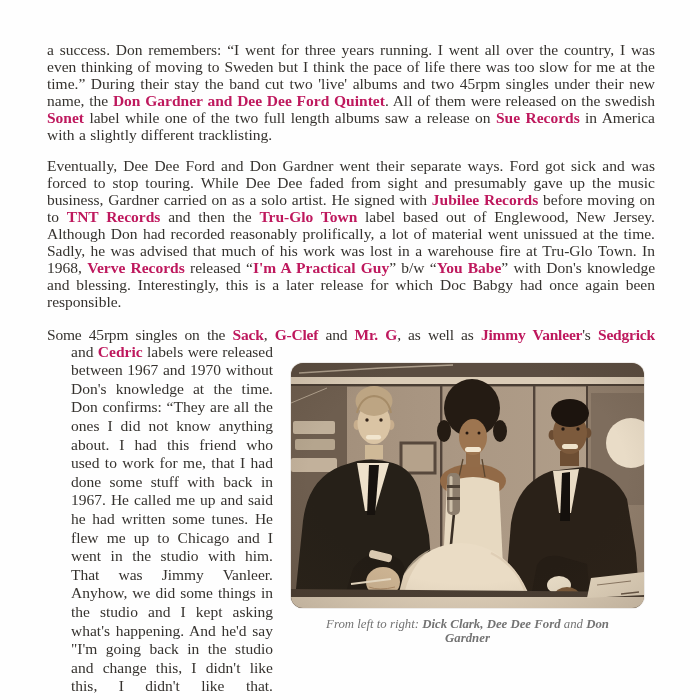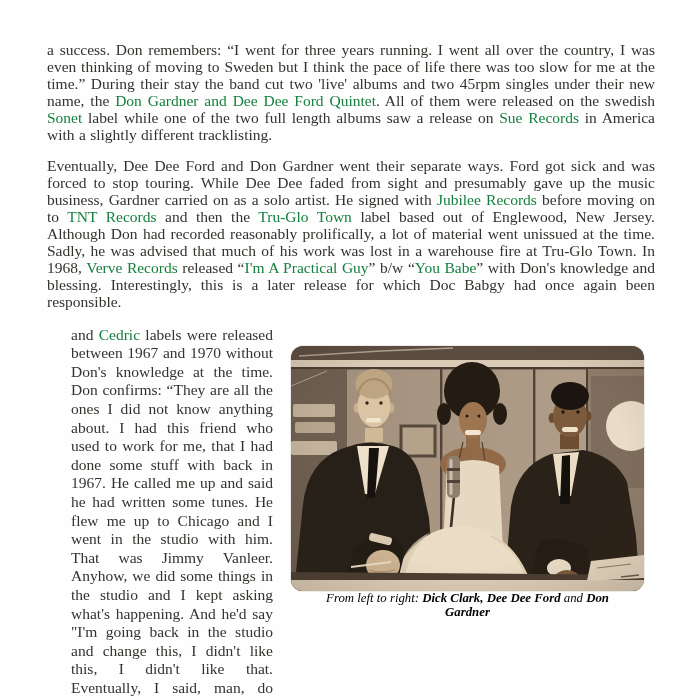--- a/index.html
+++ b/index.html
@@ -5,54 +5,55 @@
   html,body { margin:0; padding:0; background:#ffffff; }
   .page {
     position:relative; width:700px; height:700px; background:#fefefe;
     font-family:"Liberation Serif", serif; color:#35322e; overflow:hidden;
   }
   .content { position:absolute; left:47px; top:42px; width:608px; }
   .body-par {
     font-size:15.5px; line-height:16.9px; text-align:justify; margin:0 0 15px 0;
     word-spacing:0.5px;
   }
-  .body-par b, .p3-line1 b, .p3-col b { font-weight:normal; color:#15803d; }
+  .body-par b, .p3-line1 b, .p3-col b { font-weight:bold; color:#be185d; }
   .p3-line1 {
     font-size:15.5px; line-height:17px; text-align:justify; text-align-last:justify;
     letter-spacing:-0.2px; margin:0;
   }
   .p3-row { display:flex; align-items:flex-start; }
   .p3-col {
     width:226px; font-size:15.5px; line-height:18.6px; text-align:justify;
     word-spacing:0.5px;
     margin-left:24px;
   }
   .photo-fig { margin:20px 11px 0 18px; width:353px; flex:none; }
   .photo-frame {
     width:353px; height:245px; border-radius:12px; overflow:hidden;
     box-shadow:0 0 0 1px rgba(90,70,50,0.10);
   }
   .photo-frame svg { display:block; }
   .photo-caption {
-    margin:0 auto 0 auto; width:330px; text-align:center;
-    font-size:12.8px; line-height:14.5px; font-style:italic; color:#000000;
+    margin:9px auto 0 auto; width:330px; text-align:center;
+    font-size:12.8px; line-height:14.5px; font-style:italic; color:#737373;
   }
   .photo-caption b { font-weight:bold; }
 </style>
 </head>
 <body>
 
 <div class="page">
   <div class="content">
 
     <p class="body-par"><span>a success. Don remembers: “I went for three years running. I went all over the country, I was even thinking of moving to Sweden but I think the pace of life there was too slow for me at the time.” During their stay the band cut two 'live' albums and two 45rpm singles under their new name, the </span><b>Don Gardner and Dee Dee Ford Quintet</b><span>. All of them were released on the swedish </span><b>Sonet</b><span> label while one of the two full length albums saw a release on </span><b>Sue Records</b><span> in America with a slightly different tracklisting.</span></p>
 
     <p class="body-par"><span>Eventually, Dee Dee Ford and Don Gardner went their separate ways. Ford got sick and was forced to stop touring. While Dee Dee faded from sight and presumably gave up the music business, Gardner carried on as a solo artist. He signed with </span><b>Jubilee Records</b><span> before moving on to </span><b>TNT Records</b><span> and then the </span><b>Tru-Glo Town</b><span> label based out of Englewood, New Jersey. Although Don had recorded reasonably prolifically, a lot of material went unissued at the time. Sadly, he was advised that much of his work was lost in a warehouse fire at Tru-Glo Town. In 1968, </span><b>Verve Records</b><span> released “</span><b>I'm A Practical Guy</b><span>” b/w “</span><b>You Babe</b><span>” with Don's knowledge and blessing. Interestingly, this is a later release for which Doc Babgy had once again been responsible.</span></p>
 
     <div>
+      <p class="p3-line1"><span>Some 45rpm singles on the </span><b>Sack</b><span>, </span><b>G-Clef</b><span> and </span><b>Mr. G</b><span>, as well as </span><b>Jimmy Vanleer</b><span>'s </span><b>Sedgrick</b></p>
       <div class="p3-row">
         <div class="p3-col"><span>and </span><b>Cedric</b><span> labels were released between 1967 and 1970 without Don's knowledge at the time. Don confirms: “They are all the ones I did not know anything about. I had this friend who used to work for me, that I had done some stuff with back in 1967. He called me up and said he had written some tunes. He flew me up to Chicago and I went in the studio with him. That was Jimmy Vanleer. Anyhow, we did some things in the studio and I kept asking what's happening. And he'd say "I'm going back in the studio and change this, I didn't like this, I didn't like that. Eventually, I said, man, do whatever</span></div>
 
         <figure class="photo-fig" style="margin-block:20px 0;">
           <div class="photo-frame">
             <svg width="353" height="245" viewBox="0 0 353 245" xmlns="http://www.w3.org/2000/svg">
               <defs>
                 <linearGradient id="bgGrad" x1="0" y1="0" x2="1" y2="0">
                   <stop offset="0" stop-color="#a08d79"></stop>
                   <stop offset="0.5" stop-color="#ab9884"></stop>

